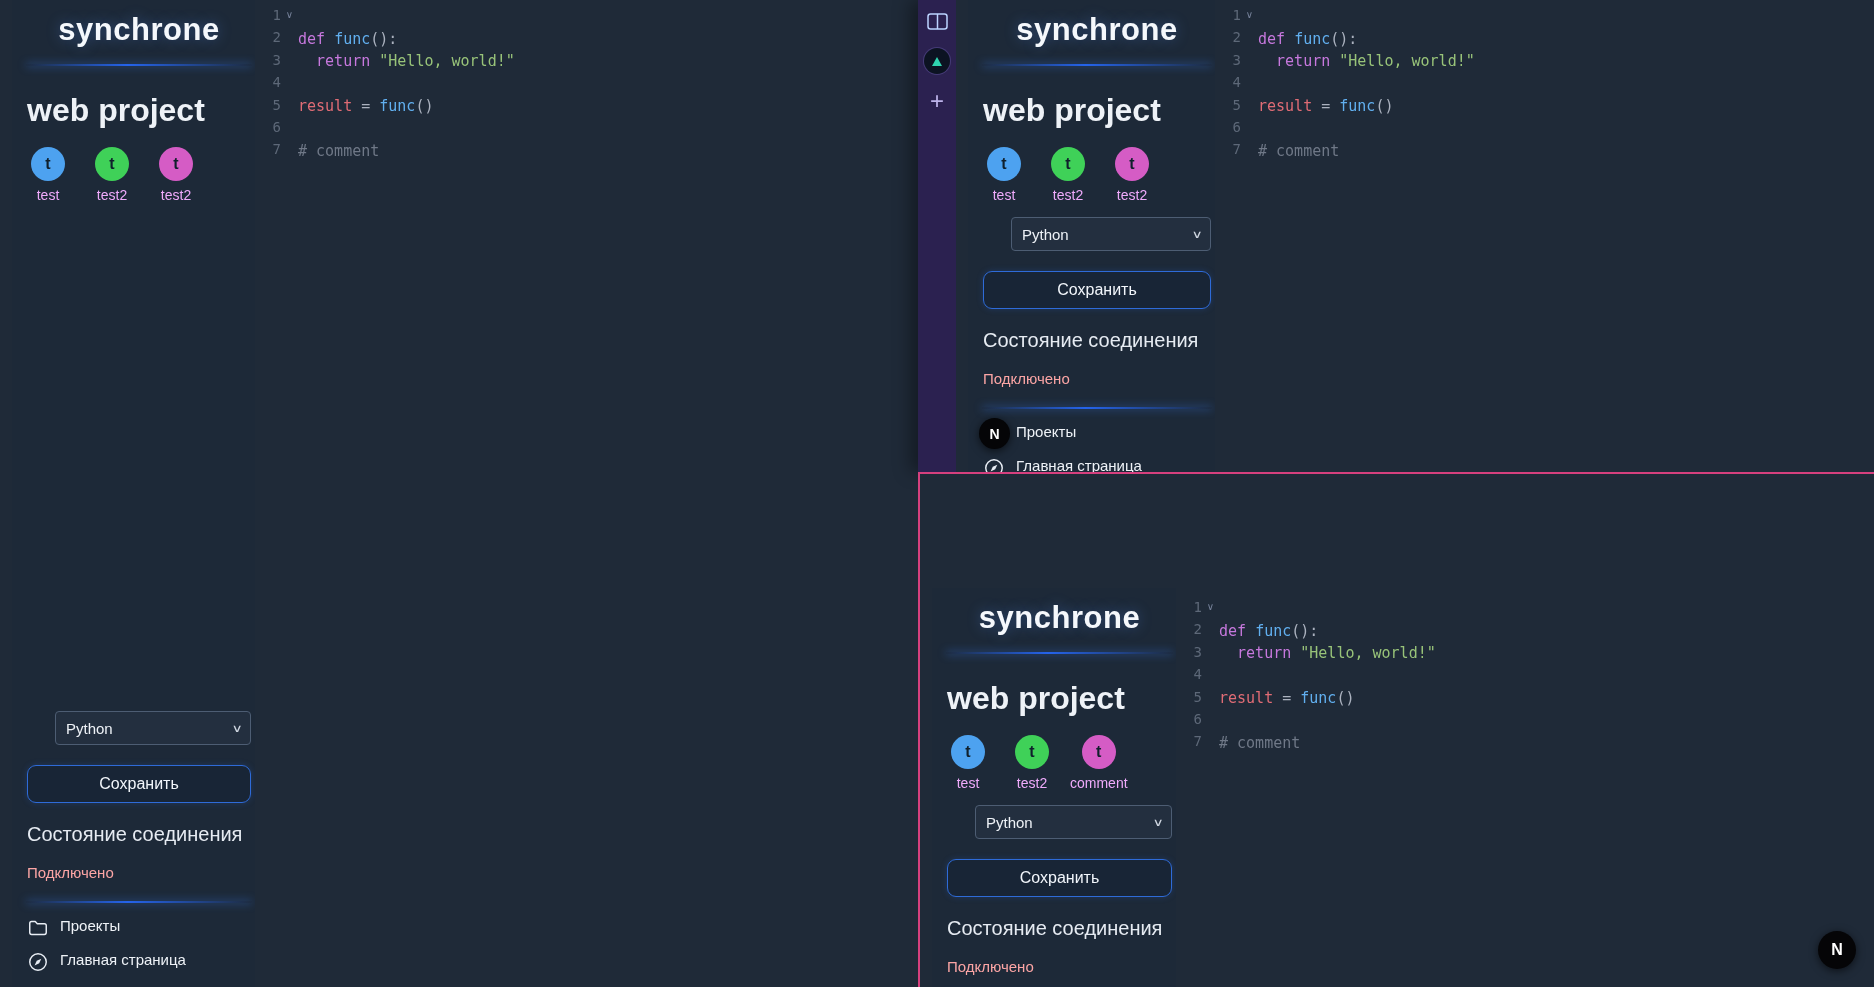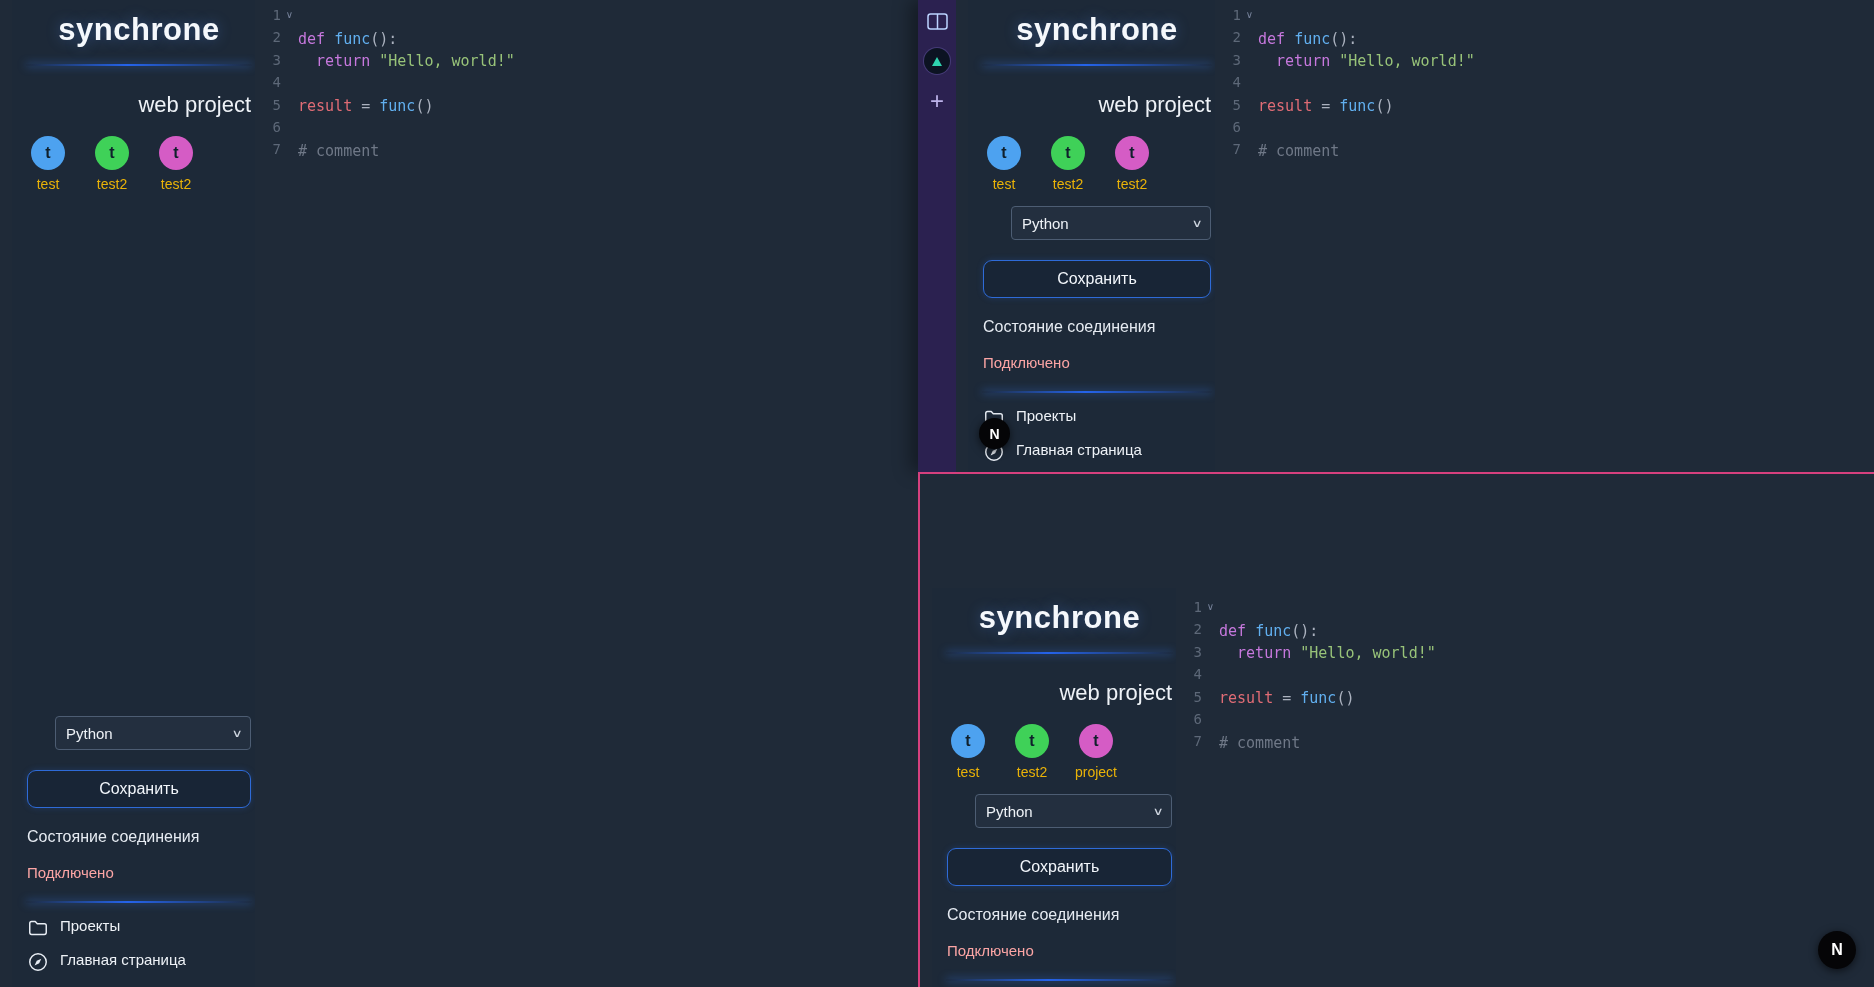--- a/index.html
+++ b/index.html
@@ -8,40 +8,40 @@
   .stage { position:relative; width:1874px; height:987px; background:var(--editor-bg,#1f2a38); overflow:hidden; }
 
   
   .sidebar { background:var(--sidebar-bg,#1d2938); display:flex; flex-direction:column;
              border-right:1px solid rgba(0,0,0,.35);margin-left:12px; }
   .app-title { margin-top:12px; text-align:center; color:#f5f8fc; font-size:31px; font-weight:700;
                letter-spacing:.5px; text-shadow:0 0 14px rgba(90,150,255,.35); }
   .glow-divider { height:2px; margin:16px 14px 0; border-radius:2px;
       background:linear-gradient(90deg, rgba(37,99,235,.05), var(--divider-glow,#2563eb) 45%, rgba(37,99,235,.05));
       box-shadow:0 0 9px rgba(59,130,246,.75); flex:none; }
-  .project-title { margin:26px 15px 0; color:#eef2f7; font-size:22px; font-weight:400;text-align:right; }
+  .project-title { margin:26px 15px 0; color:#eef2f7; font-size:32px; font-weight:700; }
   .members { display:flex; gap:12px; margin:18px 10px 0; }
   .member { display:flex; flex-direction:column; align-items:center; min-width:52px; }
   .avatar { width:34px; height:34px; border-radius:50%; display:flex; align-items:center;
             justify-content:center; color:#10202c; font-weight:700; font-size:16px; }
   .av-blue  { background:var(--avatar-blue,#4da2f0); }
   .av-green { background:var(--avatar-green,#3fd158); }
   .av-pink  { background:var(--avatar-pink,#d55cc5); }
-  .member-name { margin-top:6px; color:#eab308; font-size:14px; }
+  .member-name { margin-top:6px; color:#f0abfc; font-size:14px; }
   .spacer { flex:1; }
   .select-wrap { position:relative; margin:14px 15px 0; flex:none;padding-left:28px; }
   .lang-select { width:100%; height:34px; appearance:none; -webkit-appearance:none;
       background:#232f3f; border:1px solid #4d5d73; border-radius:4px; color:#eef2f7;
       font-size:15px; padding:0 26px 0 10px; font-family:"Liberation Sans",sans-serif; cursor:pointer; }
   .select-chevron { position:absolute; right:10px; top:50%; transform:translateY(-50%) scaleX(1.4);
       color:#cfd6e0; font-size:11px; pointer-events:none; font-family:"DejaVu Sans",sans-serif; }
   .save-btn { margin:20px 15px 0; height:38px; flex:none; background:rgba(13,28,46,.25);
       border:1px solid var(--accent-blue,#2e6bd8); border-radius:9px; color:#f2f6fb; font-size:16px;
       cursor:pointer; font-family:"Liberation Sans",sans-serif; box-shadow:0 0 6px rgba(46,107,216,.25); }
-  .conn-label { margin:20px 15px 0; color:#e6ebf2; font-size:16px; }
+  .conn-label { margin:20px 15px 0; color:#e6ebf2; font-size:20px; }
   .conn-status { margin:18px 15px 0; color:#fca5a5; font-size:15px; }
   .nav-divider { margin-top:20px; }
   .nav-item { display:flex; gap:11px; margin:14px 15px 0; color:#eef2f7;
               font-size:15px; cursor:pointer; }
   .nav-item + .nav-item { margin-top:12px; }
   .nav-icon { width:22px; height:22px; display:flex; flex:none; }
   .sidebar.tall { padding-bottom:14px; }
 
   
   .editor { font-family:"DejaVu Sans Mono","Liberation Mono",monospace; font-size:15px;
@@ -304,21 +304,21 @@
         <div class="member">
           <div class="avatar av-blue">t</div>
           <div class="member-name">test</div>
         </div>
         <div class="member">
           <div class="avatar av-green">t</div>
           <div class="member-name">test2</div>
         </div>
         <div class="member">
           <div class="avatar av-pink">t</div>
-          <div class="member-name">project</div>
+          <div class="member-name">comment</div>
         </div>
       </div>
       <div class="select-wrap">
         <select class="lang-select">
           <option>Python</option>
         </select>
         <span class="select-chevron">∨</span>
       </div>
       <button class="save-btn">Сохранить</button>
       <div class="conn-label">Состояние соединения</div>

